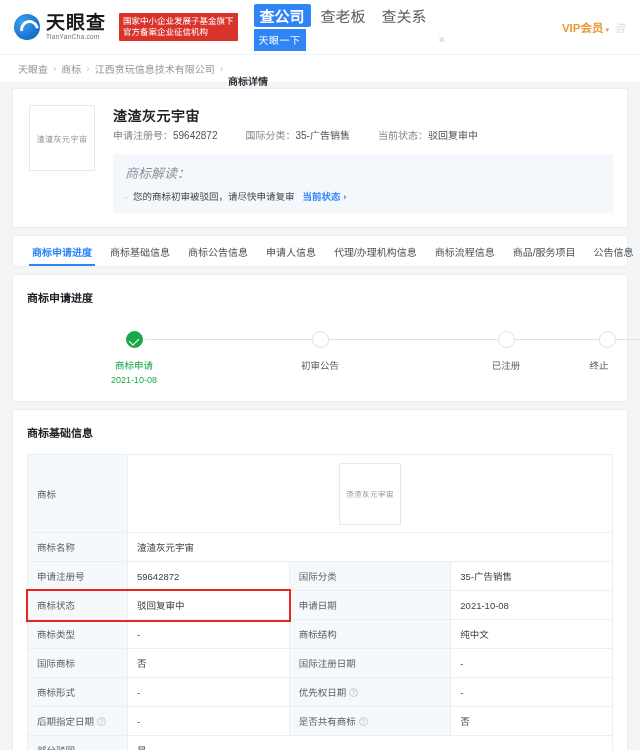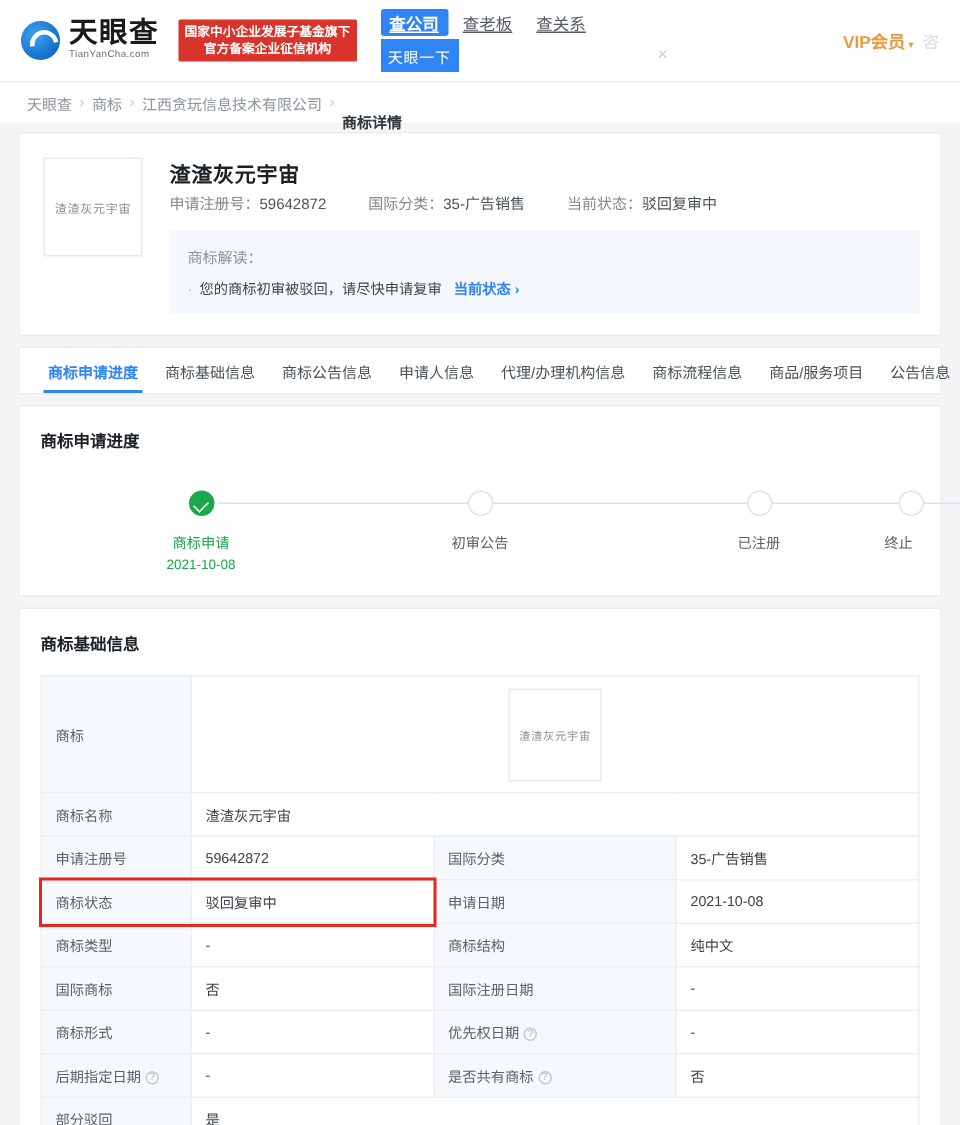--- a/index.html
+++ b/index.html
@@ -34,30 +34,29 @@
   .logo-text { display: flex; flex-direction: column; line-height: 1; }
   .logo-cn { font-size: 19px; font-weight: bold; color: #1a1a1a; letter-spacing: 1px; }
   .logo-en { font-size: 6.5px; color: #6b7177; letter-spacing: .3px; margin-top: 2px; }
   .gov-badge {
     margin-left: 7px;
     background: #d9342b;
     color: #ffffff;
     font-size: 8.5px;
     line-height: 11px;
     padding: 3px 4px;
-    text-align: center;
     border-radius: 1px;
-    font-weight: bold;
+    font-weight: normal;
     white-space: nowrap;
   }
 
   .search-area { margin-left: 16px; flex: 0 0 auto; width: 250px; position: relative; }
   .search-tabs { display: flex; gap: 4px; margin-bottom: 2px; }
   .search-tab {
-    font-size: 11px; color: #555c63; padding: 1px 6px; cursor: pointer; border-radius: 2px; text-decoration: underline;
+    font-size: 15px; color: #555c63; padding: 1px 6px; cursor: pointer; border-radius: 2px;
   }
   .search-tab.active { background: #2f84f6; color: #ffffff; font-weight: bold; }
   .search-box { display: flex; height: 22px; }
   .search-input {
     flex: 1; border: 1px solid #2f84f6; border-right: none;
     font-size: 9px; color: #b4bcc4; padding: 0 14px 0 6px;
     outline: none; background: #fff; font-family: inherit;
   }
   .search-input::placeholder { color: #b4bcc4; }
   .search-clear {
@@ -105,21 +104,21 @@
     font-size: 8px; color: #8a9096; flex: 0 0 auto; letter-spacing: .5px;
   }
   .summary-main { margin-left: 18px; flex: 1; }
   .tm-title { font-size: 14px; font-weight: bold; color: #1c2126; letter-spacing: .5px; }
   .tm-meta { display: flex; margin-top: 2px; font-size: 10px; color: #4c5358; }
   .tm-meta .m { margin-right: 28px; white-space: nowrap; }
   .tm-meta .m .k { color: #81888e; }
   .interp {
     margin-top: 12px; background: #f4f8fd; padding: 9px 12px 10px 12px;
   }
-  .interp-h { font-size: 10px; color: #8b9298; }
+  .interp-h { font-size: 13px; color: #8b9298; font-style: italic; }
   .interp-row { margin-top: 7px; font-size: 9.5px; color: #3e454b; display: flex; align-items: baseline; }
   .interp-row .dot { color: #9aa1a7; margin-right: 5px; font-size: 9px; }
   .interp-link { color: #2f84f6; margin-left: 8px; cursor: pointer; font-weight: bold; }
 
   
   .tabs-card { margin-top: 7px; padding: 0 10px; }
   .tabs { display: flex; align-items: center; height: 30px; }
   .tab {
     font-size: 10px; color: #4a5158; padding: 0 9px; height: 30px;
     display: flex; align-items: center; cursor: pointer; position: relative; white-space: nowrap;

